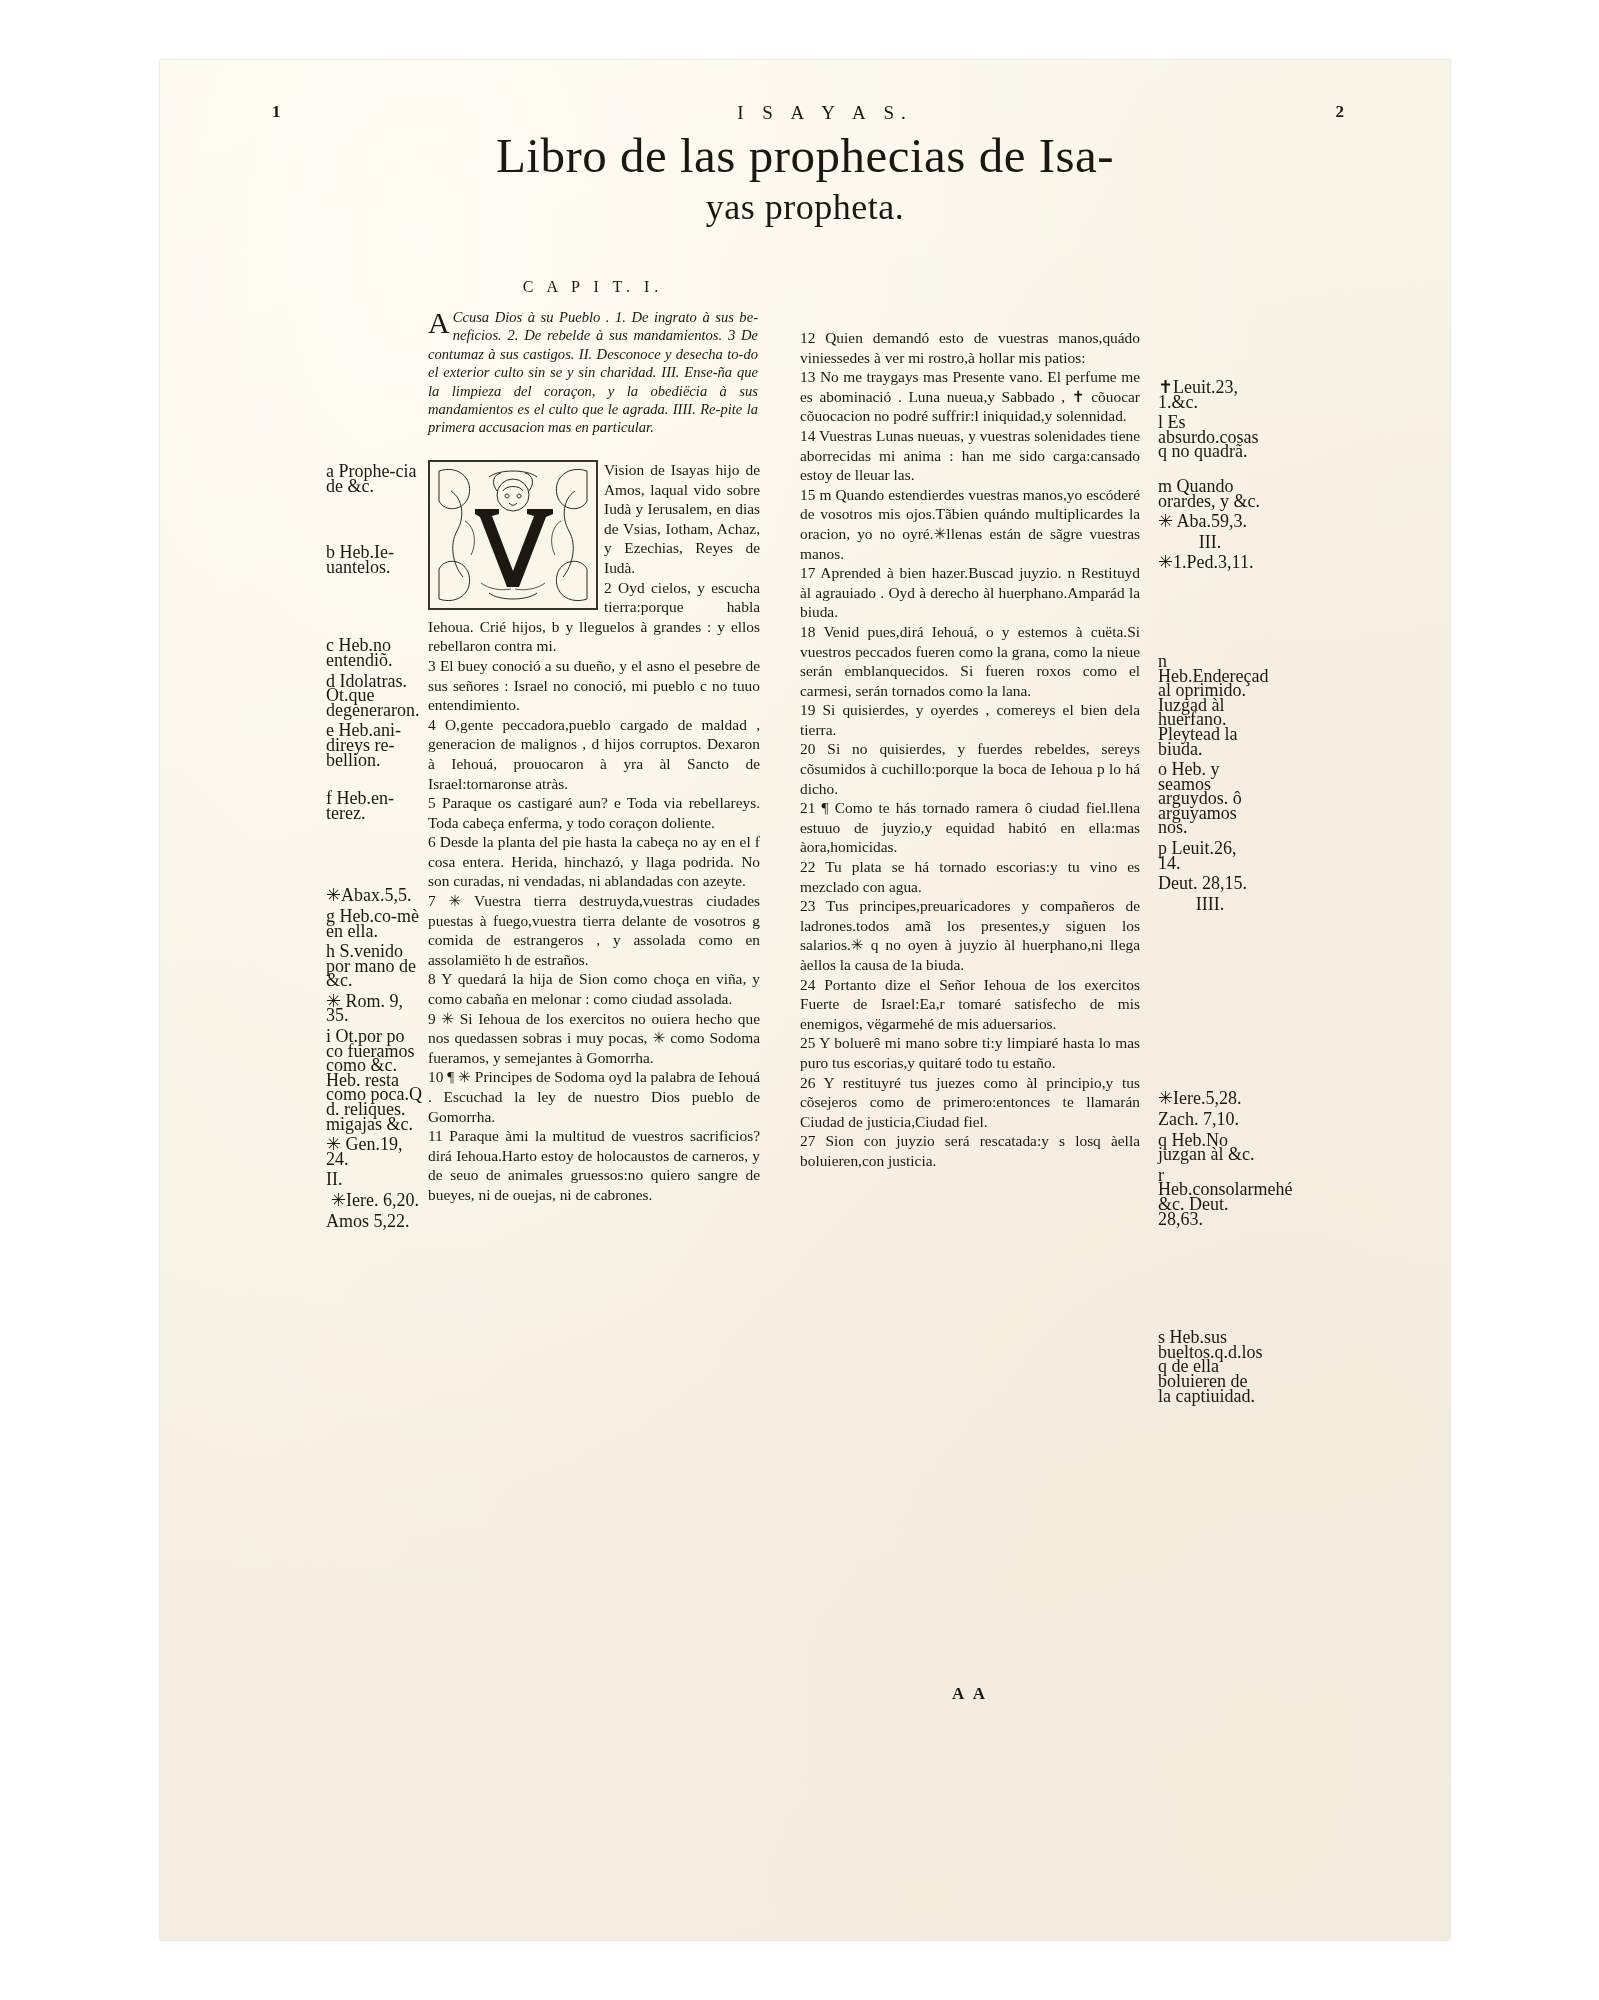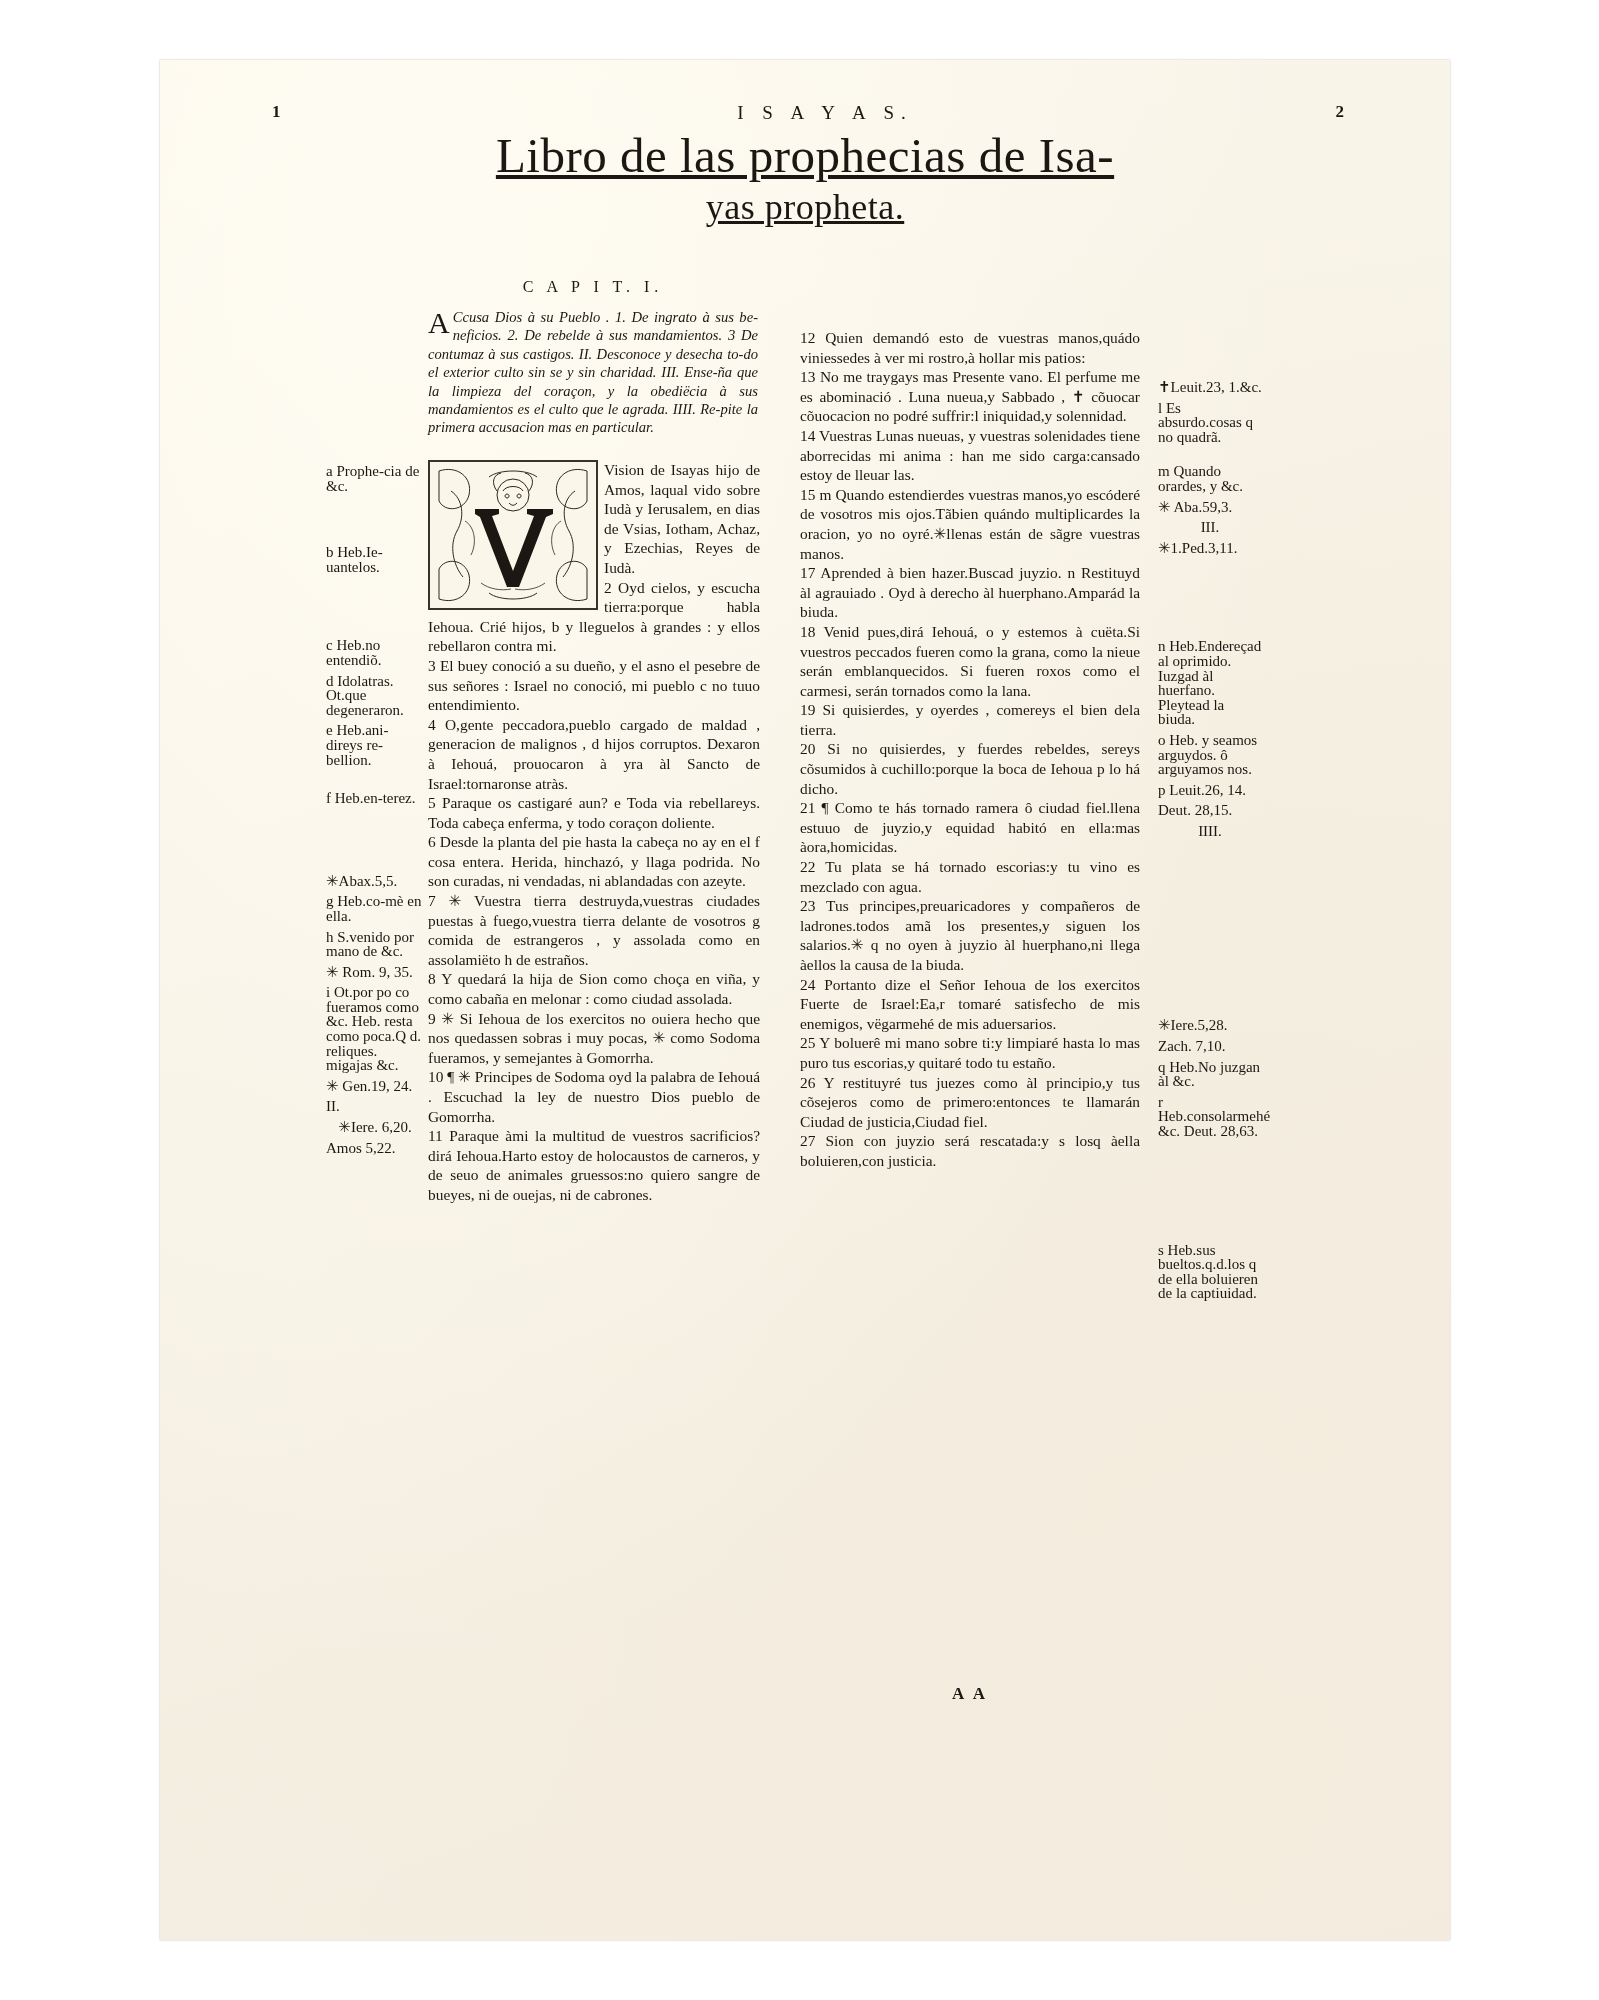--- a/index.html
+++ b/index.html
@@ -62,21 +62,20 @@
     padding-left: 40px;
   }
 
   
   .title-block {
     position: absolute;
     top: 68px;
     left: 60px;
     right: 60px;
     text-align: center;
-    text-decoration: underline;
   }
   .title-line1 {
     font-size: 49px;
     line-height: 56px;
     letter-spacing: 0.5px;
     white-space: nowrap;
   }
   .title-line2 {
     font-size: 36px;
     line-height: 42px;
@@ -126,21 +125,21 @@
   .col p {
     margin: 0;
     text-indent: 0;
   }
   .col-left  { top: 400px; left: 268px; width: 332px; }
   .col-right { top: 268px; left: 640px; width: 340px; }
 
   
   .margin {
     position: absolute;
-    font-size: 15px;
+    font-size: 18px;
     line-height: 14.6px;
     width: 98px;
   }
   .margin p { margin: 0 0 6px 0; }
   .margin-left  { top: 404px; left: 166px; }
   .margin-right { top: 320px; left: 998px; width: 104px; }
 
   
   .initial-box {
     position: absolute;

